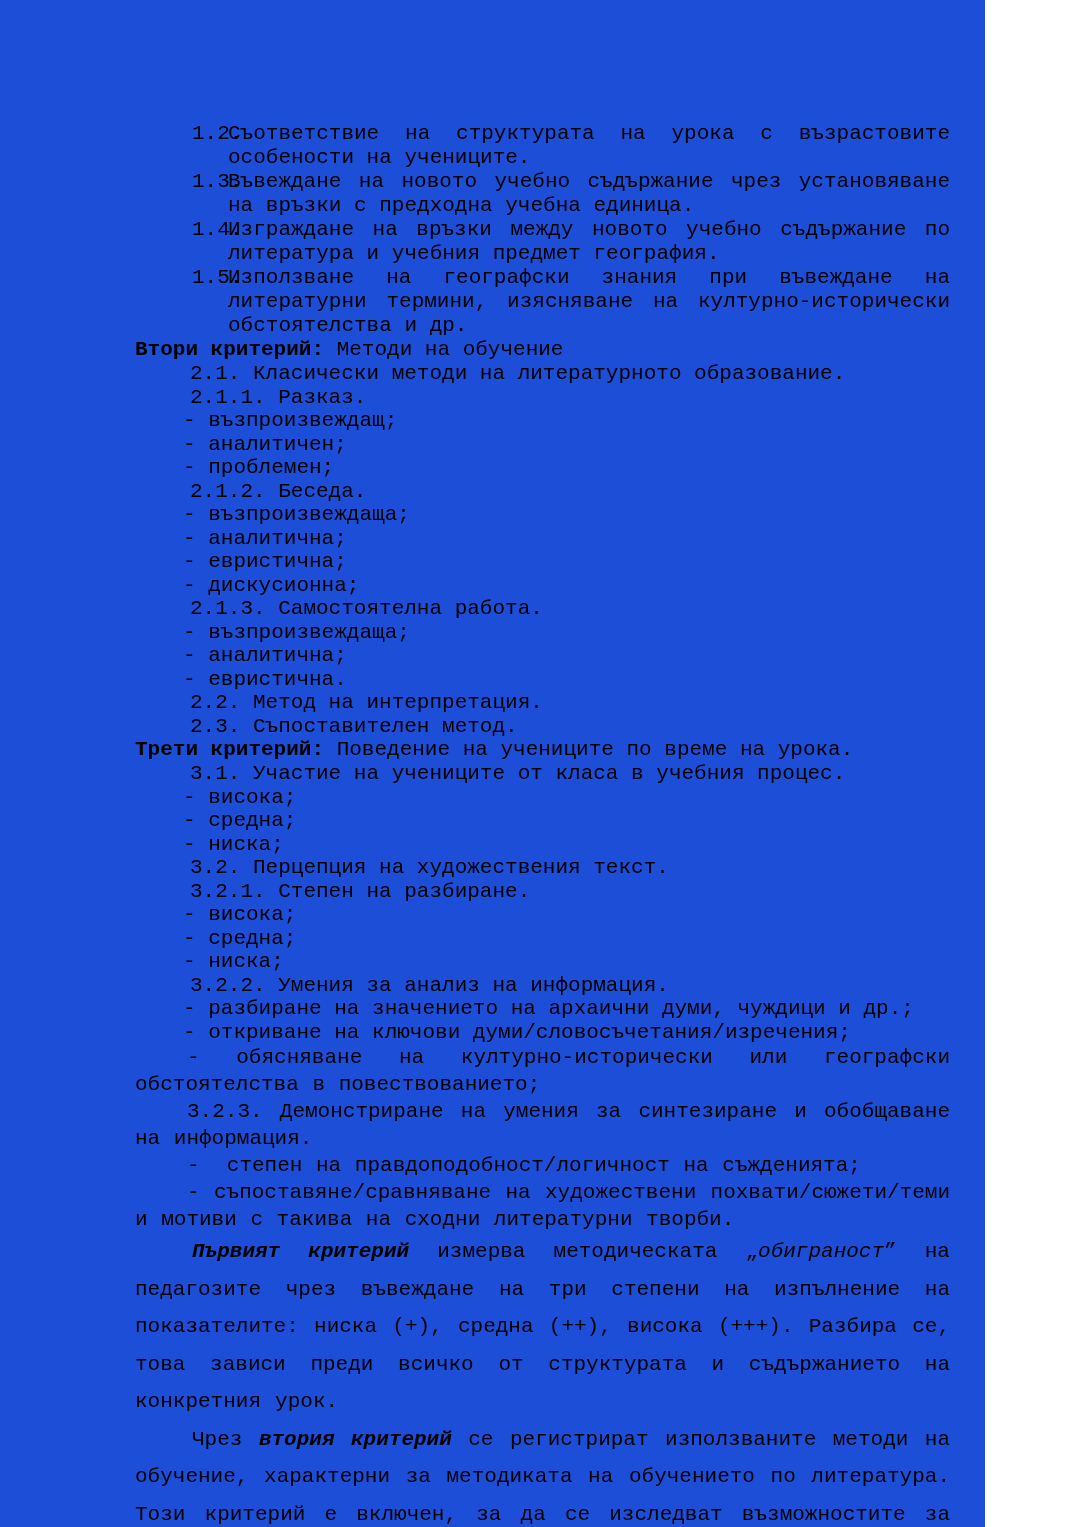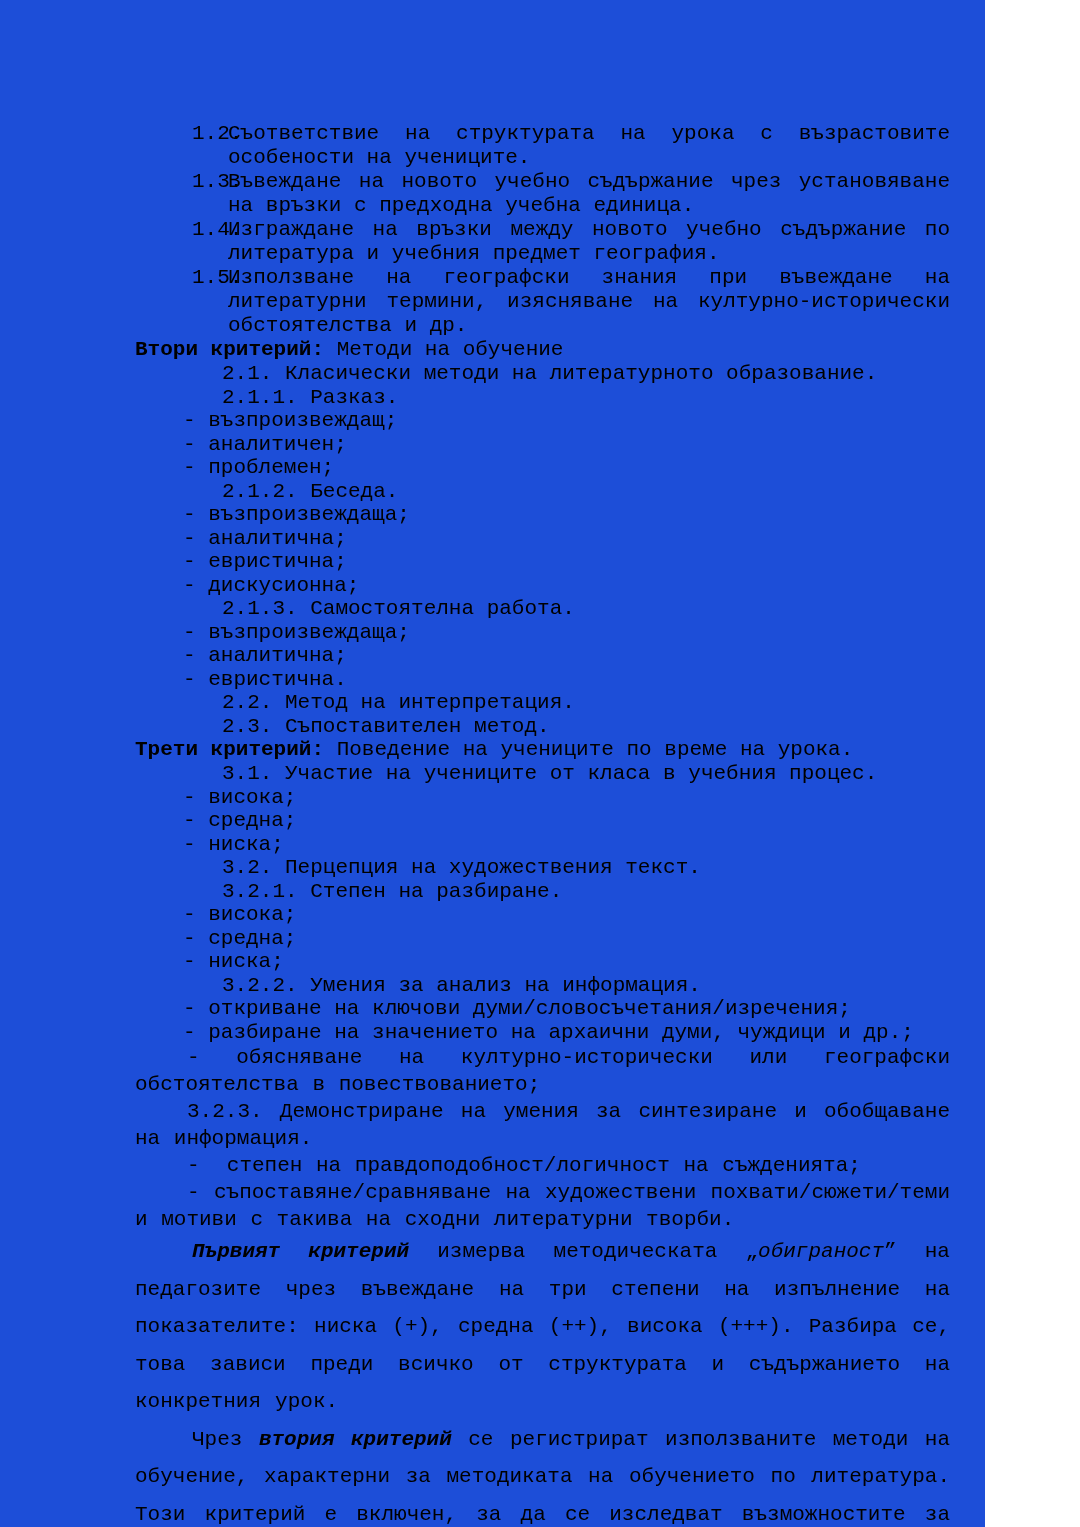--- a/index.html
+++ b/index.html
@@ -33,21 +33,21 @@
     width:36px;
     text-indent:0;
   }
   
   .heading-line{
     line-height:24px;
   }
   .heading-line .bold{font-weight:bold;}
   
   .list-line{line-height:23.5px;}
-  .num-line{margin-left:87px;}
+  .num-line{margin-left:55px;}
   .dash-line{margin-left:48px;}
   
   .wrap-par{
     line-height:27px;
     text-align:justify;
     text-indent:52px;
     word-spacing:1px;
   }
   
   .para{
@@ -103,22 +103,22 @@
     <div class="list-line num-line">3.1. Участие на учениците от класа в учебния процес.</div>
         <div class="list-line dash-line">- висока;</div>
         <div class="list-line dash-line">- средна;</div>
         <div class="list-line dash-line">- ниска;</div>
         <div class="list-line num-line">3.2. Перцепция на художествения текст.</div>
         <div class="list-line num-line">3.2.1. Степен на разбиране.</div>
         <div class="list-line dash-line">- висока;</div>
         <div class="list-line dash-line">- средна;</div>
         <div class="list-line dash-line">- ниска;</div>
         <div class="list-line num-line">3.2.2. Умения за анализ на информация.</div>
+        <div class="list-line dash-line">- разбиране на значението на архаични думи, чуждици и др.;</div>
         <div class="list-line dash-line">- откриване на ключови думи/словосъчетания/изречения;</div>
-        <div class="list-line dash-line">- разбиране на значението на архаични думи, чуждици и др.;</div>
       </div>
 
     <p class="wrap-par">- обясняване на културно-исторически или географски обстоятелства в повествованието;</p>
     <p class="wrap-par">3.2.3. Демонстриране на умения за синтезиране и обобщаване на информация.</p>
     <p class="wrap-par">-&nbsp;&nbsp;степен на правдоподобност/логичност на съжденията;</p>
     <p class="wrap-par">- съпоставяне/сравняване на художествени похвати/сюжети/теми и мотиви с такива на сходни литературни творби.</p>
 
     <div>
 
     <p class="para"><span class="seg-bold-italic">Първият критерий</span><span class="seg-normal"> измерва методическата „</span><span class="seg-italic">обиграност</span><span class="seg-normal">” на педагозите чрез въвеждане на три степени на изпълнение на показателите: ниска (+), средна (++), висока (+++). Разбира се, това зависи преди всичко от структурата и съдържанието на конкретния урок.</span></p>

